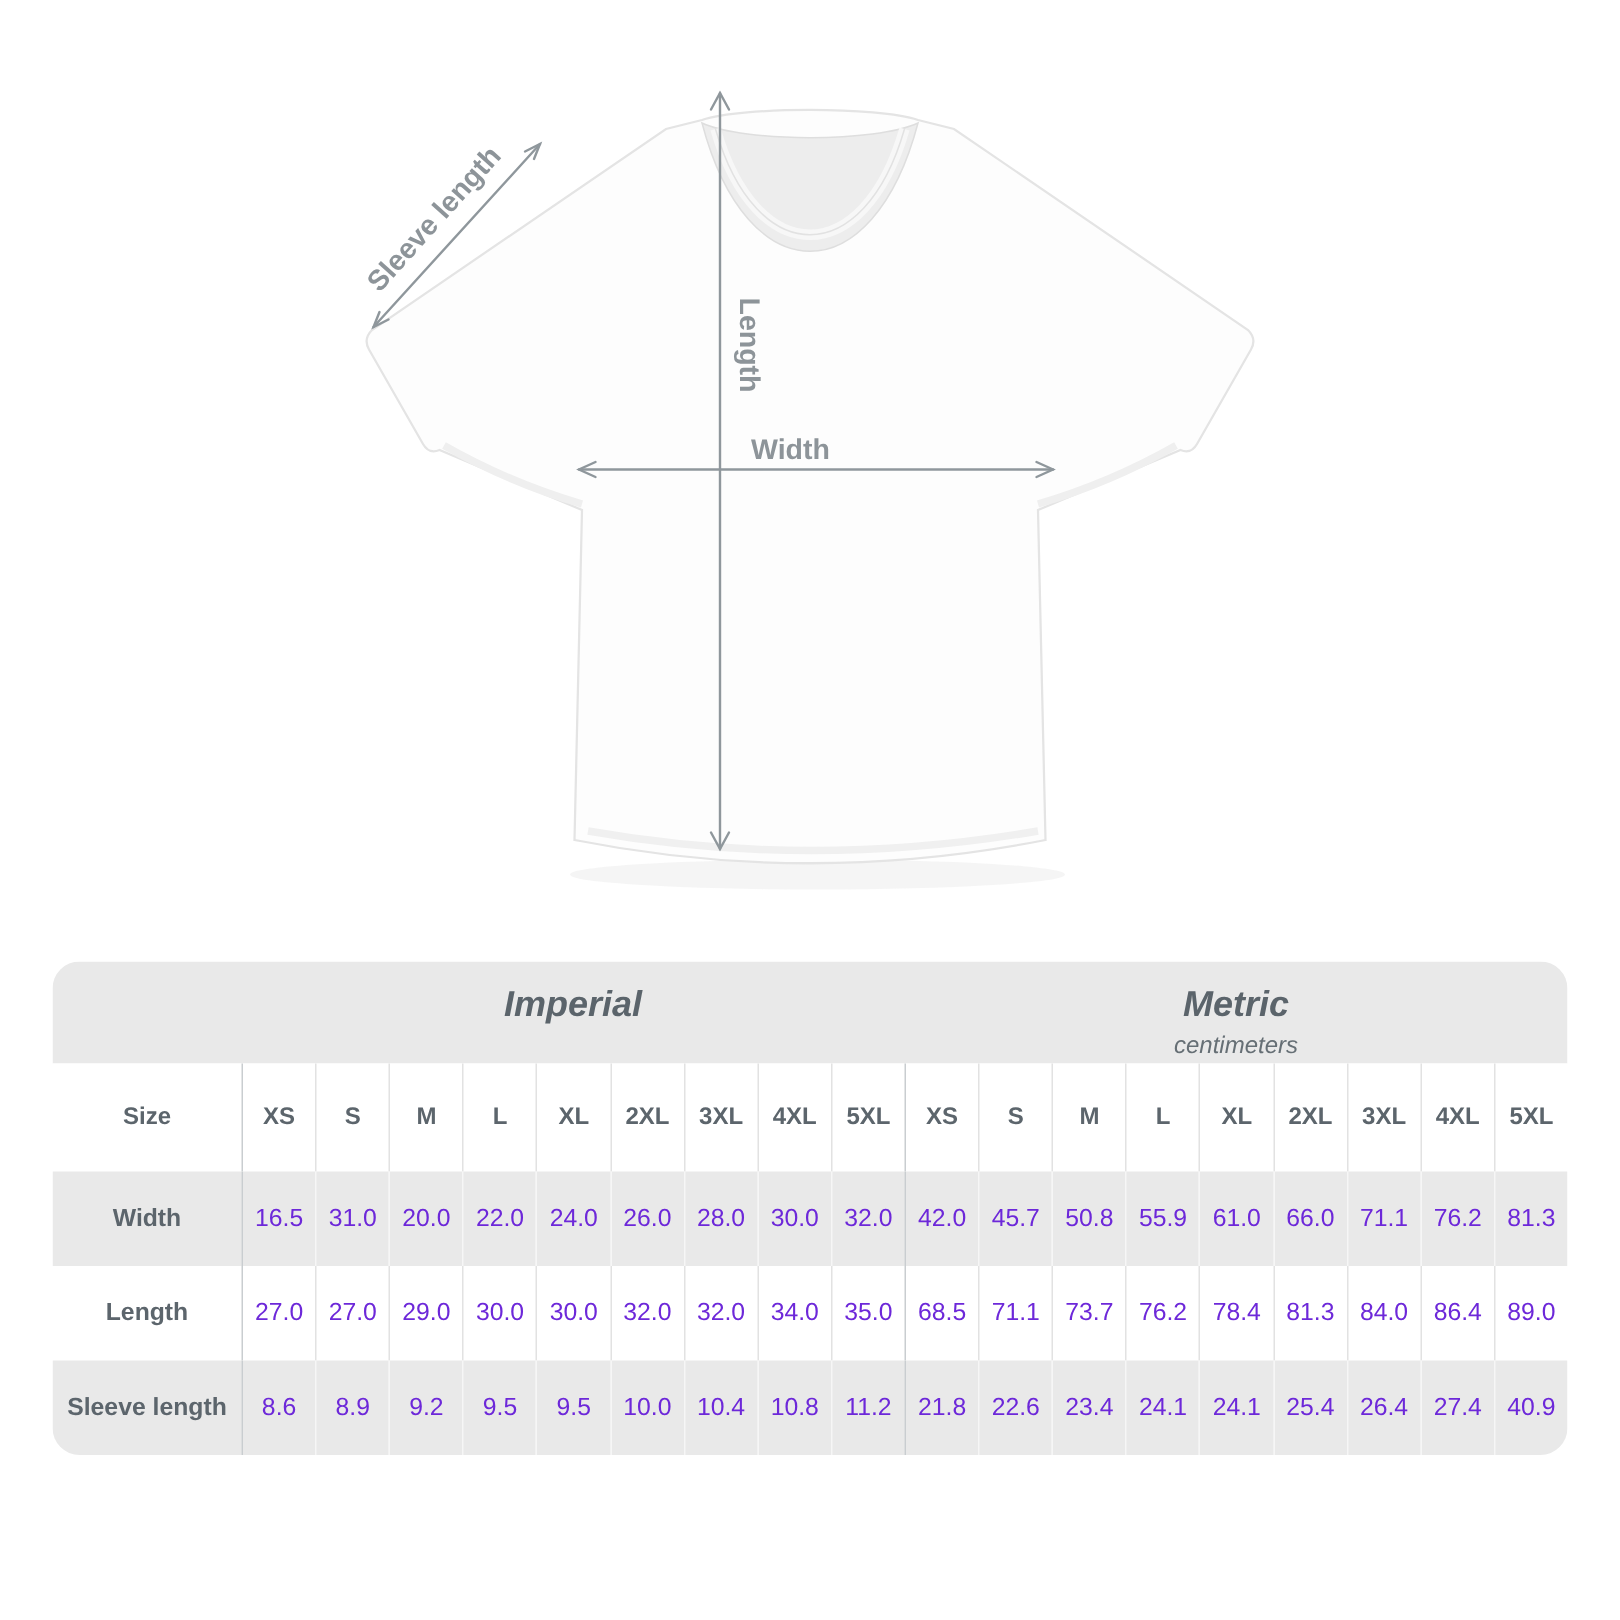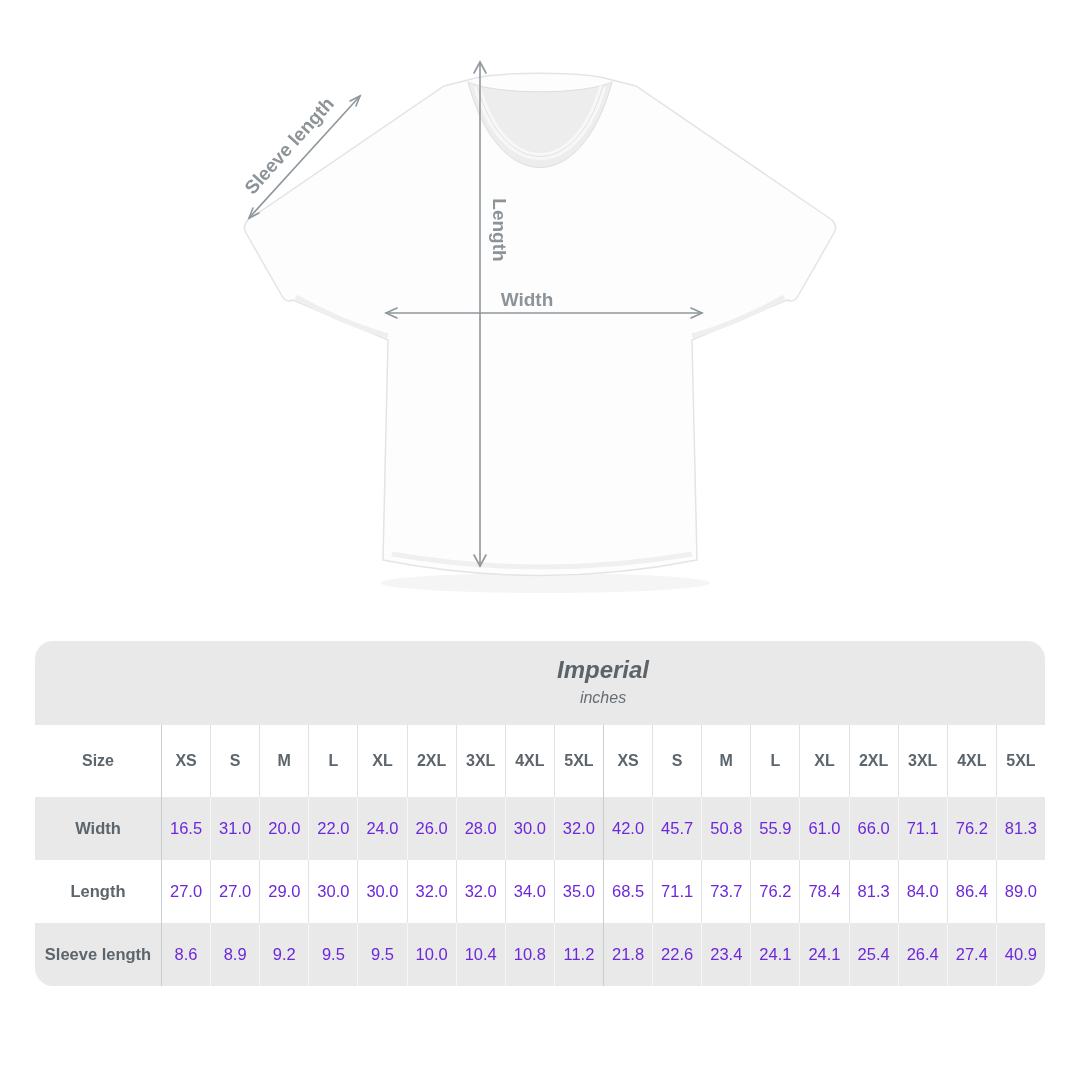--- a/index.html
+++ b/index.html
@@ -48,21 +48,21 @@
   
   .table-card {
     margin: 23px 35px 0 35px;
     border-radius: 18px;
     overflow: hidden;
     background: #ffffff;
   }
   .unit-band {
     display: flex;
     background: #e9e9e9;
-    height: 84px;
+    height: 68px;
   }
   .unit-band .spacer { width: 126px; }
   .unit-group {
     flex: 1;
     text-align: center;
     padding-top: 15px;
   }
   .unit-title {
     font-style: italic;
     font-weight: bold;
@@ -165,21 +165,24 @@
   </div>
 
   <div class="title-block">
   </div>
 
   <div class="table-card">
     <div class="unit-band">
       <div class="spacer"></div>
       <div class="unit-group">
         <div class="unit-title">Imperial</div>
-        <div class="unit-sub">inches</div>
+      </div>
+      <div class="unit-group">
+        <div class="unit-title">Metric</div>
+        <div class="unit-sub">centimeters</div>
       </div>
     </div>
     <div class="grid" id="grid">
         <div class="cell hdr hdr-row">Size</div>
         <div class="cell hdr hdr-row sep-strong">XS</div>
         <div class="cell hdr hdr-row sep">S</div>
         <div class="cell hdr hdr-row sep">M</div>
         <div class="cell hdr hdr-row sep">L</div>
         <div class="cell hdr hdr-row sep">XL</div>
         <div class="cell hdr hdr-row sep">2XL</div>

